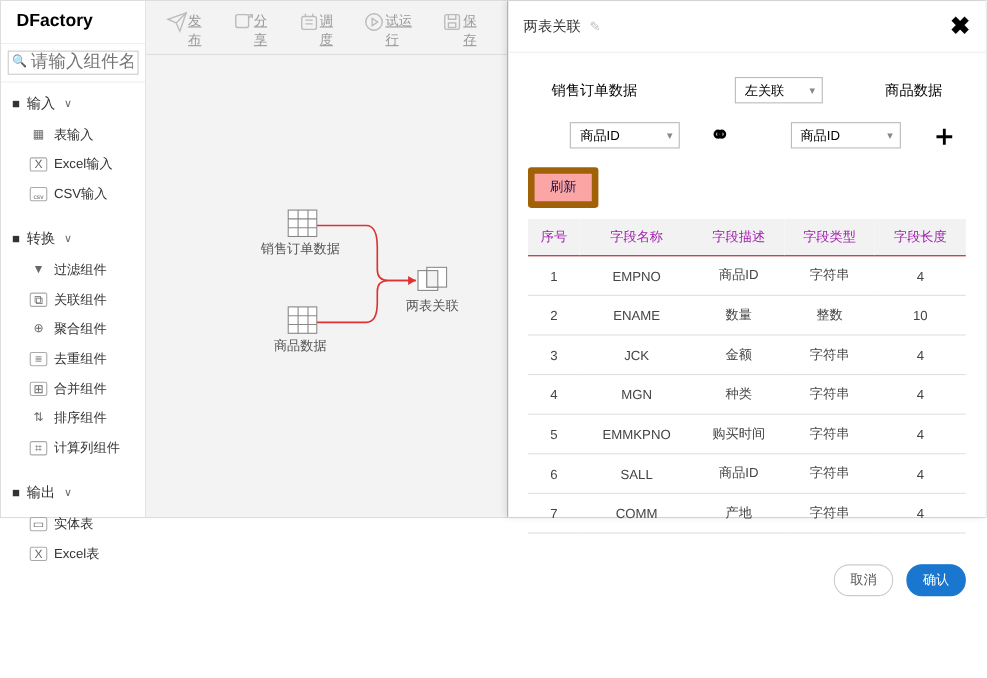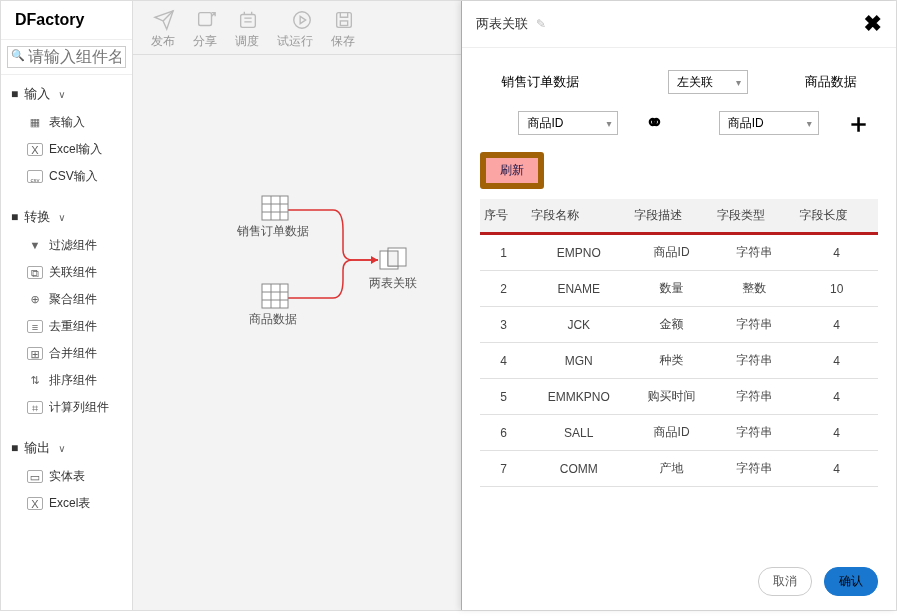--- a/index.html
+++ b/index.html
@@ -1,17 +1,17 @@
 <!DOCTYPE html>
 <html><head>
   <meta charset="utf-8">
   <style>
     * { margin: 0; padding: 0; box-sizing: border-box; font-family: "Microsoft YaHei", Arial, sans-serif; }
     body { width: 897px; height: 616px; background: #fff; overflow: hidden; }
-    .app { display: flex; height: 611px; border: 1px solid #ddd; }
+    .app { display: flex; height: 471px; border: 1px solid #ddd; }
 
     
     .sidebar { width: 132px; border-right: 1px solid #ddd; background: #fff; display: flex; flex-direction: column; }
     .brand { padding: 10px 14px; font-size: 16px; font-weight: bold; border-bottom: 1px solid #eee; }
     .search-wrap { padding: 6px; border-bottom: 1px solid #eee; }
     .search-box { position: relative; }
     .search-box input { width: 100%; height: 22px; padding: 2px 4px 2px 20px; border: 1px solid #ccc; font-size: 16px; color: #888; outline: none; }
     .search-box .sicon { position: absolute; left: 4px; top: 3px; font-size: 11px; color: #999; }
     .tree { padding: 4px 0; font-size: 12px; color: #333; }
     .group-head { display: flex; align-items: center; padding: 6px 10px; cursor: pointer; }
@@ -19,21 +19,21 @@
     .group-head .label { font-size: 13px; }
     .group-head .chev { margin-left: 8px; font-size: 10px; color: #666; }
     .leaf { display: flex; align-items: center; padding: 5px 10px 5px 26px; cursor: pointer; }
     .leaf .licon { width: 16px; text-align: center; margin-right: 6px; color: #666; font-size: 11px; border: 1px solid #aaa; border-radius: 2px; line-height: 12px; height: 13px; }
     .leaf .licon.plain { border: none; }
     .leaf .llabel { font-size: 12px; text-align: center; }
 
     
     .canvas { flex: 1; background: #f3f3f3; display: flex; flex-direction: column; }
     .toolbar { display: flex; gap: 18px; padding: 8px 18px 4px; border-bottom: 1px solid #ddd; }
-    .tbtn { display: flex; flex-direction: column; align-items: flex-end; color: #999; cursor: pointer; font-size: 12px; }
+    .tbtn { display: flex; flex-direction: row; align-items: flex-start; color: #999; cursor: pointer; font-size: 12px; text-decoration: underline; }
     .tbtn svg { width: 22px; height: 22px; }
     .tbtn .tlabel { margin-top: 2px; font-size: 12px; }
     .canvas-body { flex: 1; position: relative; }
     .node-label { font-size: 12px; color: #555; text-align: center; position: absolute; width: 80px; }
     .table-icon { position: absolute; }
     .join-icon { position: absolute; }
 
     
     .panel { width: 435px; border-left: 1px solid #aaa; box-shadow: -2px 0 6px rgba(0,0,0,0.1); background: #fff; display: flex; flex-direction: column; }
     .panel-head { display: flex; align-items: center; justify-content: space-between; padding: 10px 14px; border-bottom: 1px solid #eee; }
@@ -41,26 +41,26 @@
     .panel-title .pen { color: #bbb; font-size: 12px; }
     .close-x { font-size: 22px; font-weight: bold; cursor: pointer; }
     .panel-body { padding: 14px 18px; }
     .config-row { display: flex; align-items: center; justify-content: space-around; gap: 14px; margin: 8px 0 16px; font-size: 13px; }
     .sel { border: 1px solid #bbb; height: 24px; font-size: 12px; padding: 2px 22px 2px 8px; background: #fff; position: relative; display: inline-flex; align-items: center; min-width: 80px; cursor: pointer; margin-left: 32px; }
     .sel::after { content: "▾"; position: absolute; right: 6px; color: #888; font-size: 10px; }
     .chain-icon { font-size: 22px; font-weight: bold; letter-spacing: -4px; }
     .plus-icon { font-size: 26px; font-weight: bold; cursor: pointer; line-height: 1; }
     .refresh-btn { background: #fca5a5; border: 6px solid #a16207; color: #114; font-size: 12px; padding: 4px 14px; border-radius: 3px; cursor: pointer; }
     .ftable { width: 100%; margin-top: 10px; border-collapse: collapse; font-size: 12px; }
-    .ftable th { background: #f2f2f2; text-align: left; font-weight: normal; color: #404040; padding: 8px 4px; border-bottom: 3px solid #b91c1c; }
+    .ftable th { background: #f2f2f2; text-align: center; font-weight: normal; color: #a21caf; padding: 8px 4px; border-bottom: 1px solid #b91c1c; }
     .ftable td { text-align: center; padding: 9px 4px; border-bottom: 1px solid #e0e0e0; color: #444; }
     .panel-foot { margin-top: auto; padding: 14px 18px; display: flex; justify-content: flex-end; gap: 12px; }
     .btn { padding: 5px 14px; font-size: 12px; border-radius: 14px; cursor: pointer; }
     .btn-cancel { background: #fff; border: 1px solid #ccc; color: #555; }
-    .btn-ok { background: #1a77cf; border: 1px solid #1a77cf; color: #000000; }
+    .btn-ok { background: #1a77cf; border: 1px solid #1a77cf; color: #ffffff; }
   </style>
 </head>
 <body>
 
 <div class="app">
 
   <div class="sidebar">
     <div class="brand">DFactory</div>
     <div class="search-wrap">
       <div class="search-box">

